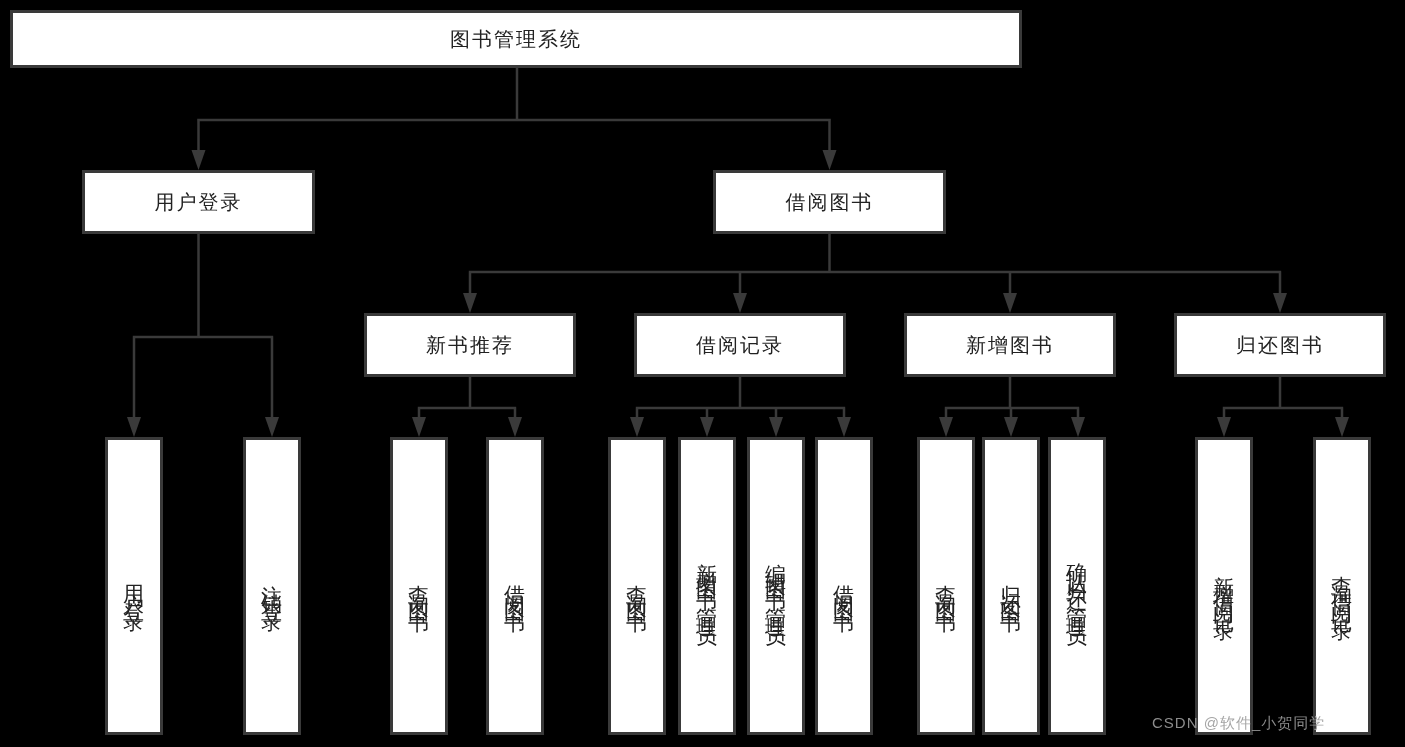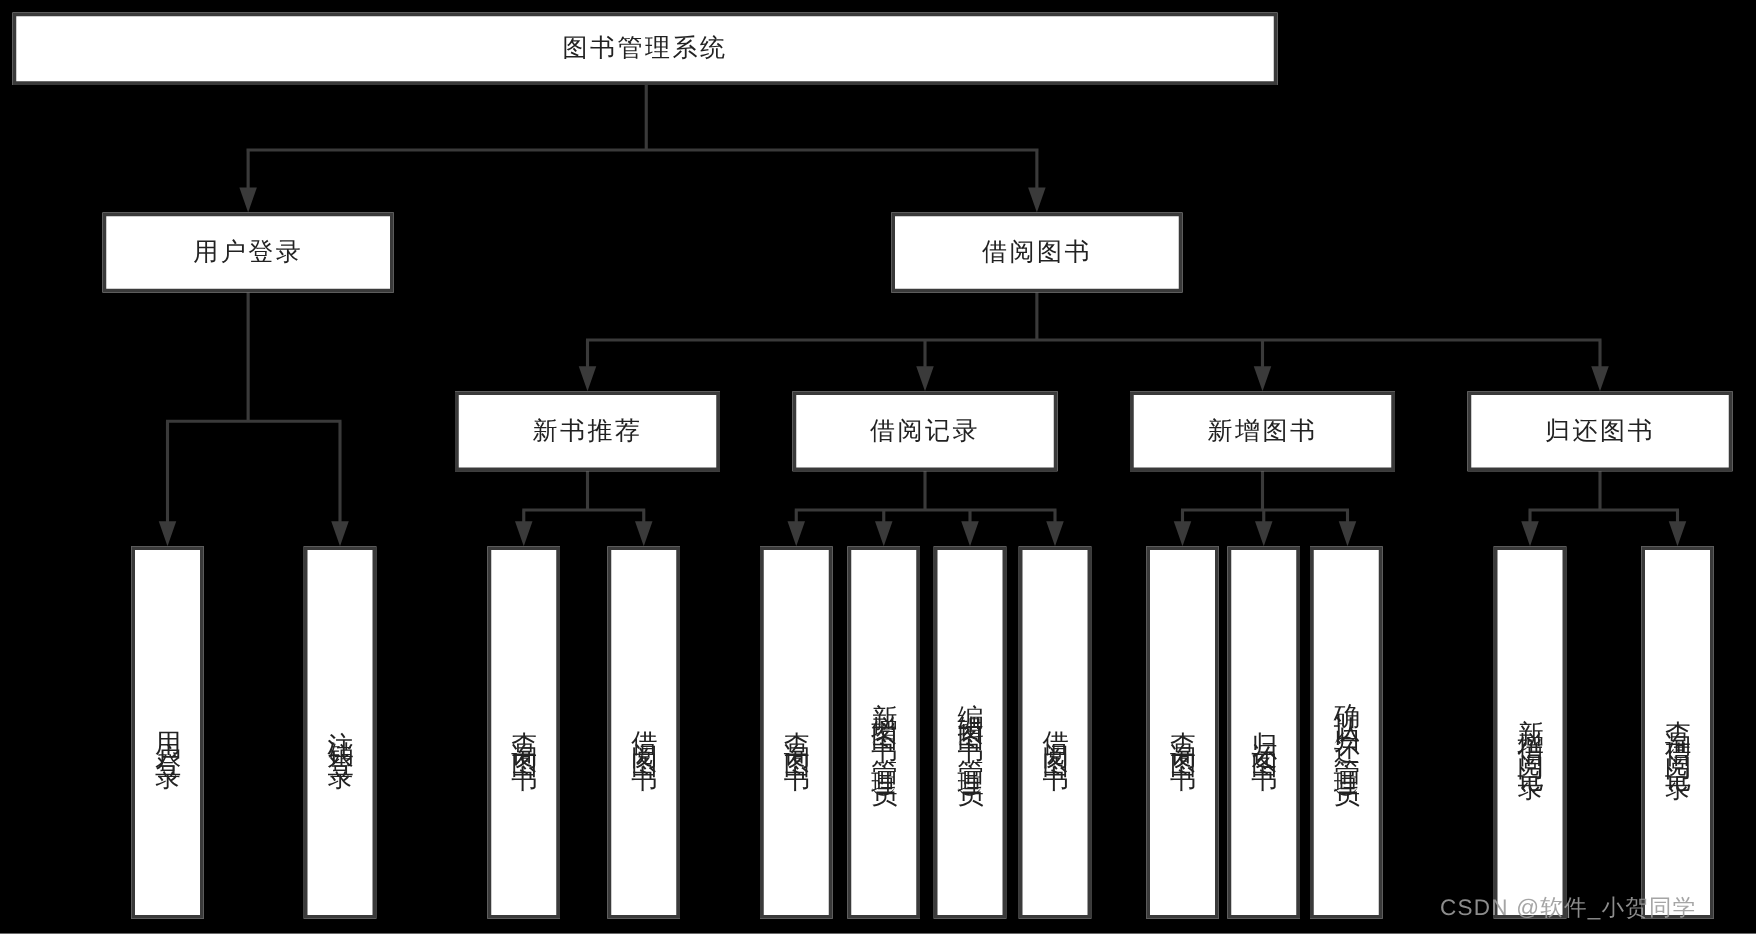--- a/index.html
+++ b/index.html
@@ -49,21 +49,21 @@
     text-orientation: mixed;
     font-size: 21px;
     letter-spacing: 9px;
     line-height: 1;
   }
   .watermark {
     position: absolute;
     left: 1152px;
     top: 714px;
     z-index: 3;
-    font-size: 18px;
+    font-size: 15px;
     color: #9c9c9c;
     opacity: 0.9;
     white-space: nowrap;
     letter-spacing: 1px;
   }
 </style>
 </head>
 <body>
 
 <div class="canvas">

